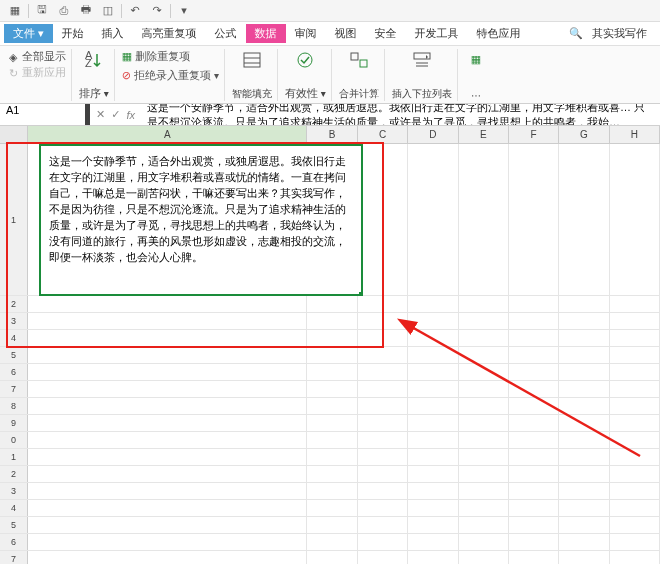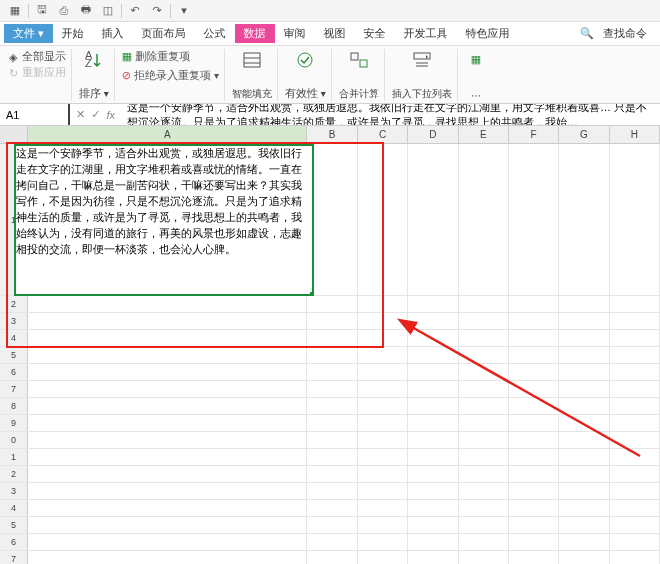--- a/index.html
+++ b/index.html
@@ -14,33 +14,33 @@
 .menu-right{margin-left:auto;display:flex;align-items:center}
 .ribbon{height:58px;background:#fafafa;border-bottom:1px solid #d0d0d0;display:flex;align-items:center;padding:2px 4px;gap:2px}
 .rgroup{display:flex;flex-direction:column;align-items:center;padding:0 5px;border-right:1px solid #e0e0e0;height:52px;justify-content:space-between}
 .rgroup:last-child{border-right:none}
 .rg-icon{width:22px;height:22px;display:flex;align-items:center;justify-content:center;color:#2d8e3c}
 .rg-label{font-size:10px;color:#444;white-space:nowrap}
 .rg-small{display:flex;flex-direction:column;gap:1px}
 .rg-sm-item{display:flex;align-items:center;gap:3px;font-size:10px;color:#555}
 .rg-sm-item .mini{width:10px;height:10px}
 .namebox-row{height:22px;border-bottom:1px solid #d0d0d0;display:flex;align-items:center;background:#fff}
-.namebox{width:70px;border-right:2px solid #404040;padding:0 6px;height:100%;display:flex;align-items:center}
+.namebox{width:90px;border-right:5px solid #404040;padding:0 6px;height:100%;display:flex;}
 .fx-icons{display:flex;align-items:center;padding:0 6px;gap:6px;color:#888}
 .formula-bar{flex:1;padding:0 6px;height:100%;display:flex;align-items:center;overflow:hidden;font-size:10px}
 .sheet-area{position:relative;height:438px;overflow:hidden}
 .col-headers{height:18px;display:flex;background:#f0f0f0;border-bottom:1px solid #ccc}
 .corner{width:30px;border-right:1px solid #ccc;background:#e8e8e8}
 .col-h{border-right:1px solid #ccc;display:flex;align-items:center;justify-content:center;color:#444;font-size:10px}
 .col-h.active{background:#d5e8d0}
 .rows{position:relative}
 .row{display:flex;height:17px;border-bottom:1px solid #e5e5e5}
 .row-h{width:30px;background:#f0f0f0;border-right:1px solid #ccc;display:flex;align-items:center;justify-content:center;font-size:9px;color:#444}
 .cell{border-right:1px solid #e5e5e5}
-.merged-cell{position:absolute;left:14px;top:0;width:300px;height:152px;border:2px solid #1a8c3a;background:#fff;padding:0;font-size:11px;line-height:1.45;color:#000;overflow:hidden}
+.merged-cell{position:absolute;left:39px;top:0;width:324px;height:152px;border:2px solid #1a8c3a;background:#fff;padding:8px;font-size:11px;line-height:1.45;color:#000;overflow:hidden}
 .merged-cell .handle{position:absolute;right:-3px;bottom:-3px;width:5px;height:5px;background:#1a8c3a}
 .red-box{position:absolute;left:6px;top:-2px;width:378px;height:206px;border:2px solid #e8201a;pointer-events:none}
 .arrow-svg{position:absolute;left:380px;top:170px;pointer-events:none}
 </style>
 </head>
 <body>
 
 <div class="titlebar">
   <span class="tb-icon">▦</span>
   <span class="sep"></span>
@@ -55,31 +55,31 @@
   <span class="tb-icon">▾</span>
 </div>
 
 <div class="menubar">
   <span class="menu-item file">
       <span>文件</span>
       <span style="margin-left:3px">▾</span>
     </span>
   <span class="menu-item">开始</span>
   <span class="menu-item">插入</span>
-  <span class="menu-item">页面布局</span>
+  <span class="menu-item">高亮重复项</span>
   <span class="menu-item">公式</span>
   <span class="menu-item active">数据</span>
   <span class="menu-item">审阅</span>
   <span class="menu-item">视图</span>
   <span class="menu-item">安全</span>
   <span class="menu-item">开发工具</span>
   <span class="menu-item">特色应用</span>
   <span class="menu-right">
     <span style="color:#888">🔍</span>
-    <span class="menu-item">查找命令</span>
+    <span class="menu-item">其实我写作</span>
   </span>
 </div>
 
 <div class="ribbon">
   <div class="rgroup">
     <div style="display:flex;gap:6px">
       <div class="rg-small">
         <span class="rg-sm-item">
             <span class="mini">◈</span>
             <span>全部显示</span>

